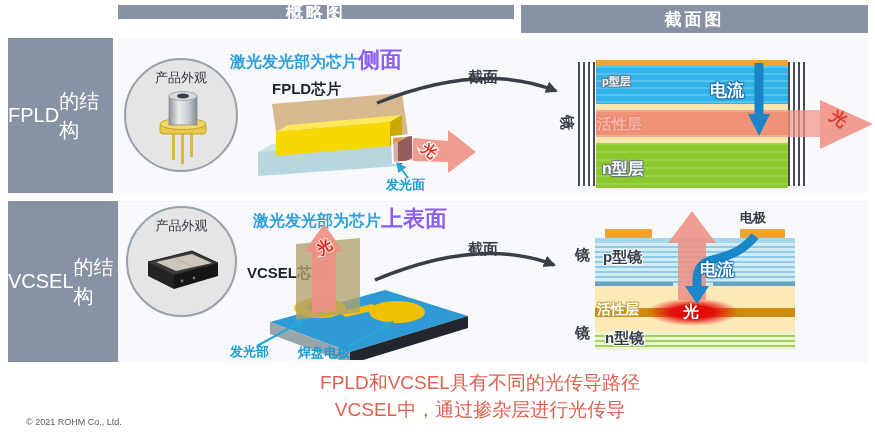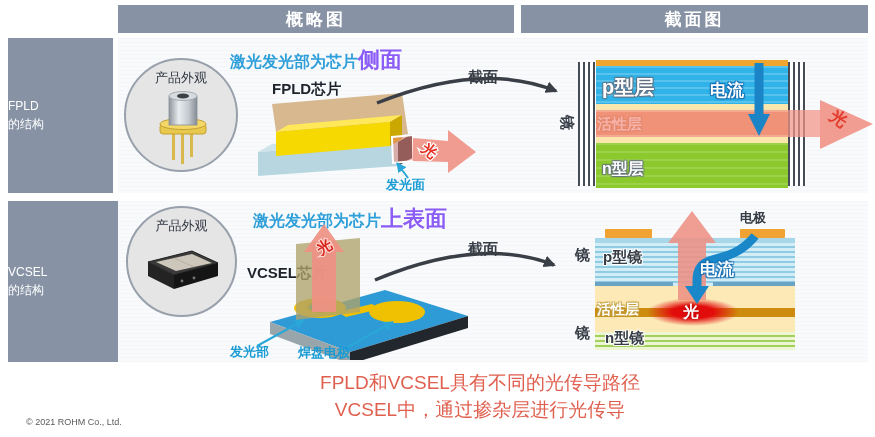--- a/index.html
+++ b/index.html
@@ -1,21 +1,21 @@
 <!DOCTYPE html>
 <html><head>
 <meta charset="utf-8">
 <style>
   body{margin:0;background:#fff;font-family:"Liberation Sans","DejaVu Sans",sans-serif;}
   #canvas{position:relative;width:875px;height:437px;background:#fff;overflow:hidden;}
   .abs{position:absolute;}
   .hdr{background:#8793a5;color:#fff;display:flex;align-items:center;justify-content:center;
        font-size:17px;font-weight:700;letter-spacing:3px;}
-  .rowlabel{background:#8793a5;color:#fff;display:flex;flex-direction:column;align-items:flex-start;
-       justify-content:center;font-size:12px;line-height:1.45;font-weight:400;}
+  .rowlabel{background:#8793a5;color:#fff;display:flex;flex-direction:row;align-items:center;
+       justify-content:center;font-size:20px;line-height:1.45;font-weight:400;}
   .rowbg{background:#f9fafc;background-image:repeating-linear-gradient(180deg,rgba(150,165,190,.05) 0 1px,transparent 1px 4px);}
   .circle{border:2px solid #98a1ab;border-radius:50%;background:#e5e5e5;}
   .prod-caption{color:#2e3440;font-size:13px;text-align:center;width:100%;}
   .caption-blue{color:#2f9fd9;font-size:16px;font-weight:700;white-space:nowrap;}
   .caption-blue b{color:#8b5cf6;font-size:22px;font-weight:800;}
   .chip-label{color:#1d232b;font-size:15px;font-weight:800;white-space:nowrap;}
   .ann-blue{color:#199bd3;font-size:13px;font-weight:700;white-space:nowrap;}
   .dark-label{color:#363c45;font-weight:800;font-size:15px;white-space:nowrap;}
   .halo{text-shadow:-1px -1px 0 rgba(255,255,255,.9),1px -1px 0 rgba(255,255,255,.9),
         -1px 1px 0 rgba(255,255,255,.9),1px 1px 0 rgba(255,255,255,.9);}
@@ -39,21 +39,21 @@
   .electrode{background:#f0a332;border-radius:1px;}
   .glow{background:radial-gradient(ellipse closest-side,#e20c0c 0%,#e20c0c 45%,rgba(226,30,15,0) 100%);}
   .footer-red{color:#e0604f;font-size:19px;font-weight:400;text-align:center;line-height:27px;}
   .copyright{color:#5a5a5a;font-size:9px;}
 </style>
 </head>
 <body>
 
 <div id="canvas">
 
-  <div class="abs hdr" style="left:118px;top:5px;width:396px;height:28px;">
+  <div class="abs hdr" style="left:118px;top:5px;width:396px;height:14px;">
     <span>概略图</span>
   </div>
   <div class="abs hdr" style="left:521px;top:5px;width:347px;height:28px;">
     <span>截面图</span>
   </div>
 
   <div class="abs rowlabel" style="left:8px;top:38px;width:105px;height:155px;">
     <span>FPLD</span>
     <span>的结构</span>
   </div>
@@ -128,21 +128,21 @@
     <div class="abs mirror" style="left:0;top:2px;width:18px;height:124px;"></div>
     <div class="abs mirror" style="left:210px;top:2px;width:18px;height:124px;"></div>
     <div class="abs" style="left:18px;top:0;width:192px;height:128px;">
       <div style="height:6px;background:#f0a52f;"></div>
       <div class="p-layer" style="height:38px;"></div>
       <div class="cream" style="height:8px;"></div>
       <div class="active-layer" style="height:23px;"></div>
       <div class="cream" style="height:8px;"></div>
       <div class="n-layer" style="height:45px;"></div>
     </div>
-    <div class="abs wt sh-gray" style="left:24px;top:14px;font-size:20px;">p型层</div>
+    <div class="abs wt sh-gray" style="left:24px;top:14px;font-size:11px;">p型层</div>
     <div class="abs wt sh-orange" style="left:19px;top:55px;font-size:15px;">活性层</div>
     <div class="abs wt sh-gray" style="left:24px;top:99px;font-size:16px;">n型层</div>
   </div>
 
   <div class="abs dark-label" style="left:559px;top:113px;transform:rotate(90deg);">镜</div>
 
   <div class="abs" style="left:596px;top:110px;width:224px;height:27px;background:rgba(243,148,136,0.72);"></div>
   <svg class="abs" style="left:818px;top:96px;" width="58" height="58" viewBox="0 0 58 58">
     <polygon points="2,4 55,28 2,53" fill="rgba(241,140,127,0.85)"></polygon>
   </svg>

